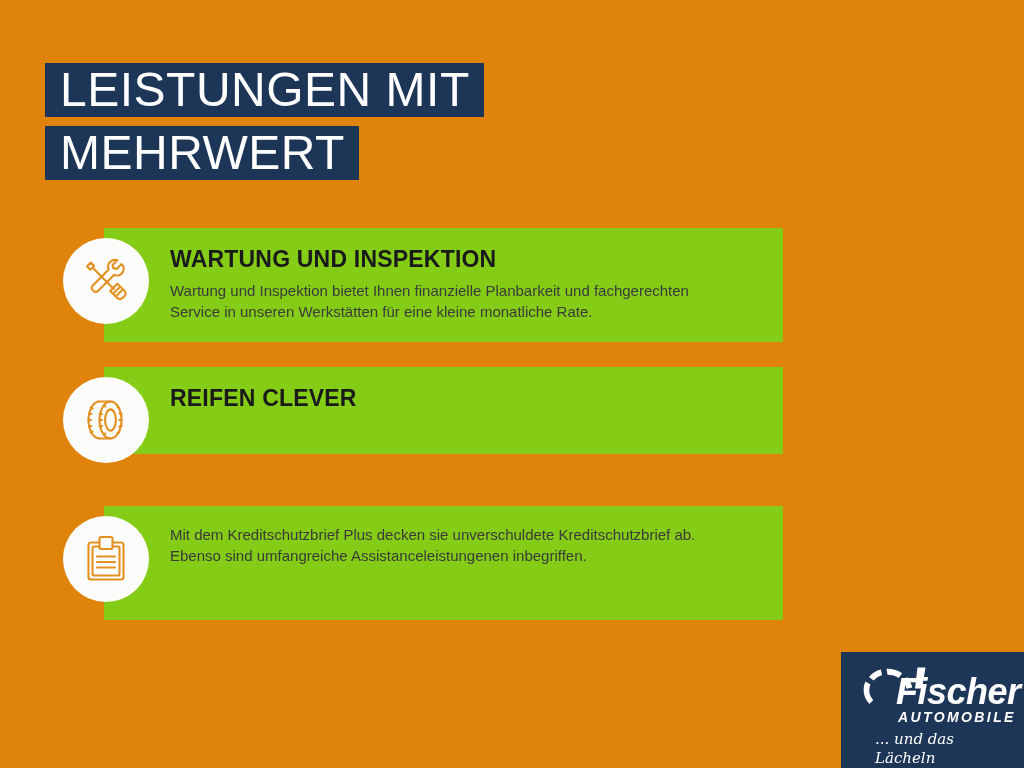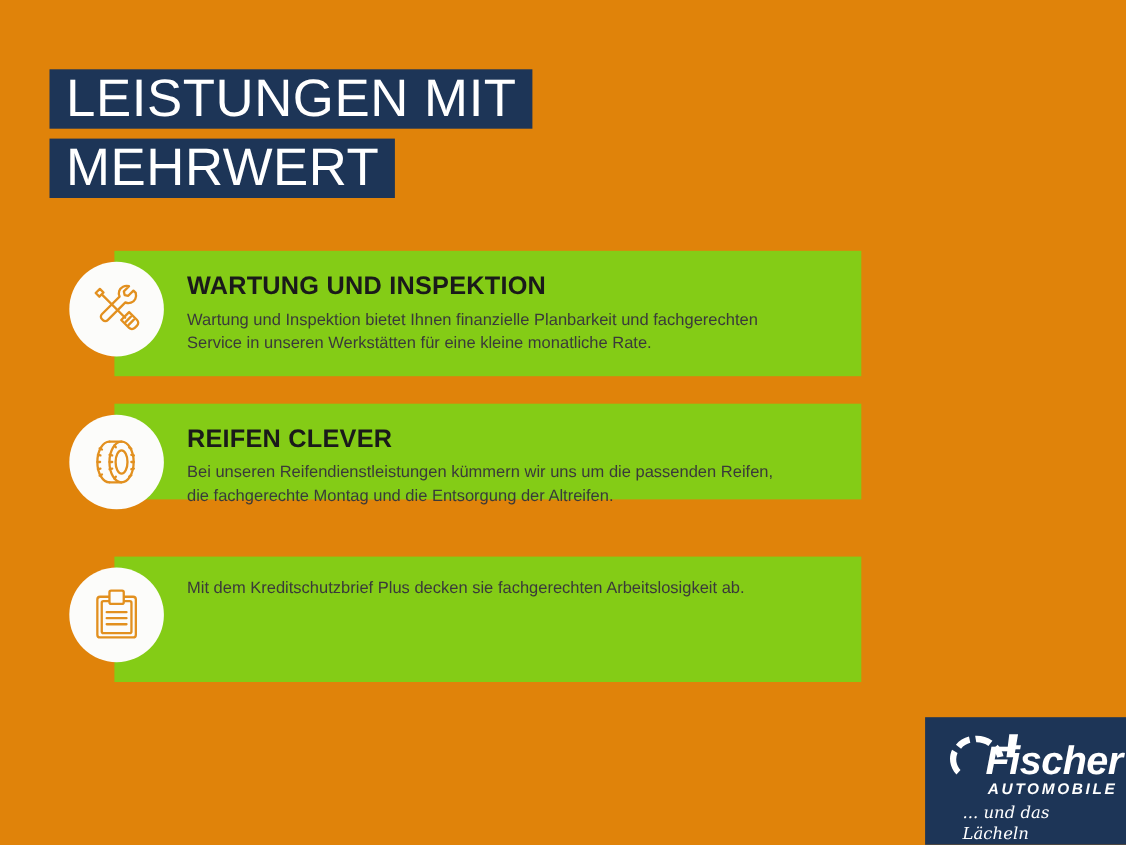--- a/index.html
+++ b/index.html
@@ -185,24 +185,20 @@
         <path d="M33.0 33.1 L37.4 28.7 L44.6 35.9 C46.0 37.3 46.0 39.6 44.6 41.0 L42.5 43.1 C41.1 44.5 38.8 44.5 37.4 43.1 L30.2 35.9 Z"></path>
         <path d="M34.3 37.6 L39.0 32.9"></path>
         <path d="M37.0 40.3 L41.7 35.6"></path>
       </svg>
     </span>
   </div>
 
   <div class="card c2">
     <div class="card-text">
       <div class="card-title">REIFEN CLEVER</div>
-      <div class="card-body">
-        <span>Bei unseren Reifendienstleistungen kümmern wir uns um die passenden Reifen,</span>
-        <span>die fachgerechte Montag und die Entsorgung der Altreifen.</span>
-      </div>
     </div>
   </div>
   <div class="icon-circle i2">
     <span>
       <svg width="52" height="52" viewBox="0 0 52 52" fill="none" stroke="#e2901f" stroke-width="2.1" stroke-linecap="round" stroke-linejoin="round">
 
         <path d="M19.5 7.5 C13.4 7.5 8.5 15.8 8.5 26 C8.5 36.2 13.4 44.5 19.5 44.5"></path>
 
         <path d="M19.5 7.5 L30.5 7.5"></path>
         <path d="M19.5 44.5 L30.5 44.5"></path>
@@ -227,21 +223,22 @@
         <path d="M37.5 39.1 L39.4 38.1"></path>
         <path d="M24.0 11.0 L25.3 12.6"></path>
         <path d="M24.0 41.0 L25.3 39.4"></path>
       </svg>
     </span>
   </div>
 
   <div class="card c3">
     <div class="card-text">
       <div class="card-body">
-        <span>Mit dem Kreditschutzbrief Plus decken sie fachgerechten Arbeitslosigkeit ab.</span>
+        <span>Mit dem Kreditschutzbrief Plus decken sie unverschuldete Kreditschutzbrief ab.</span>
+        <span>Ebenso sind umfangreiche Assistanceleistungenen inbegriffen.</span>
       </div>
     </div>
   </div>
   <div class="icon-circle i3">
     <span>
       <svg width="50" height="52" viewBox="0 0 50 52" fill="none" stroke="#e2901f" stroke-width="2.1" stroke-linecap="round" stroke-linejoin="round">
         <rect x="7.5" y="9.5" width="35" height="37" rx="2.5"></rect>
         <rect x="11.5" y="13.5" width="27" height="29" rx="1.5"></rect>
         <rect x="18.5" y="4.0" width="13" height="12" rx="1.5" fill="#fcfcfa"></rect>
         <path d="M16.0 23.5 L34.0 23.5"></path>

